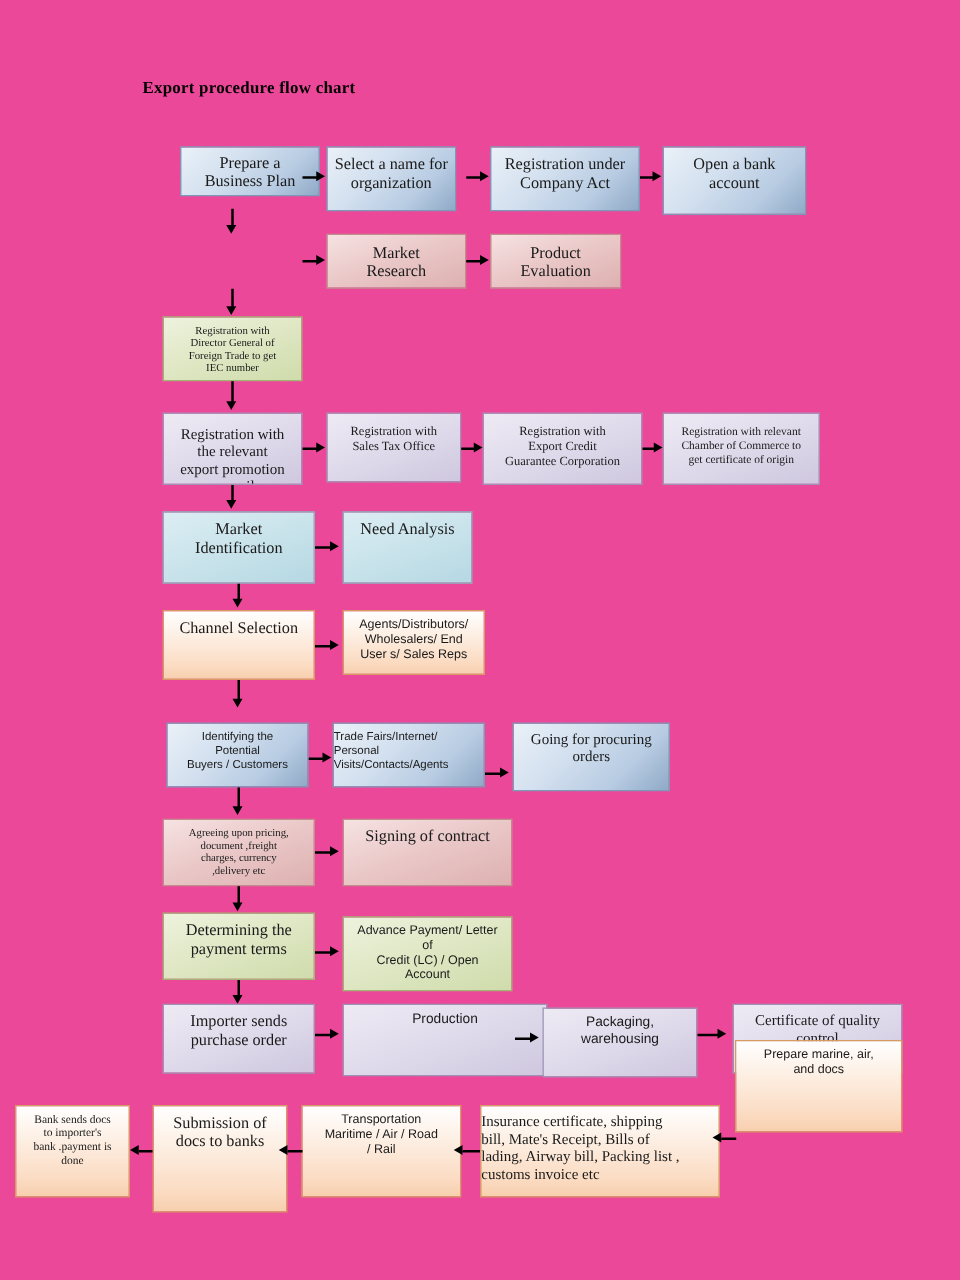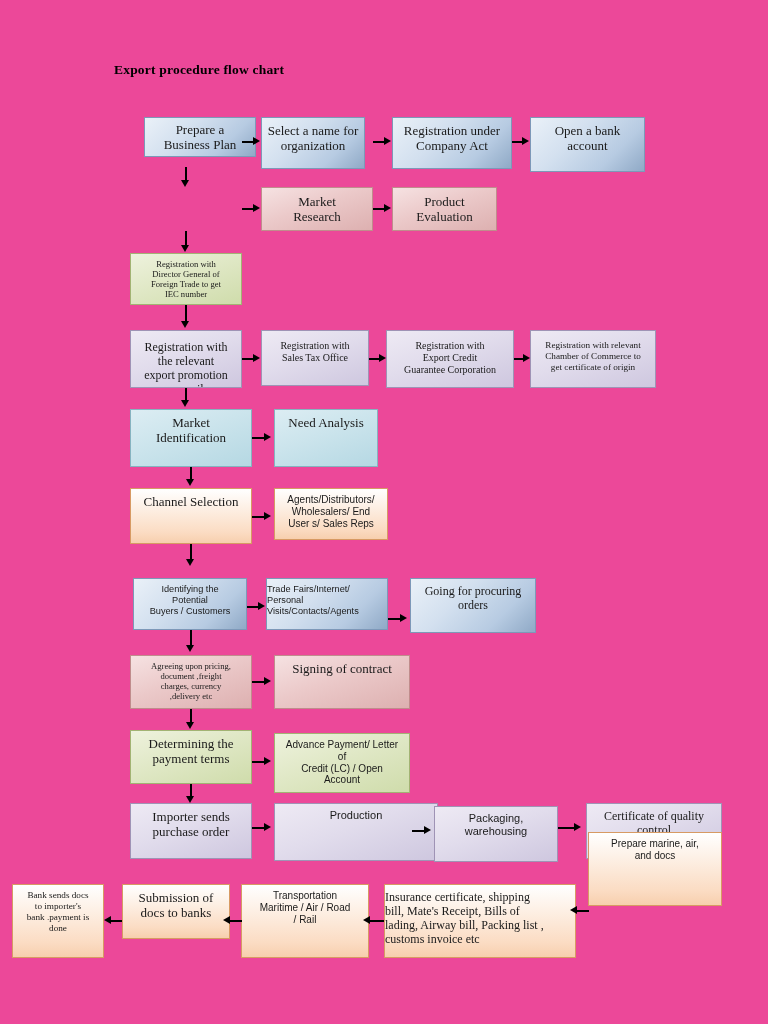--- a/index.html
+++ b/index.html
@@ -294,21 +294,21 @@
 
   <div class="conn v-line" style="left:662px; top:859px; height:20px;"></div>
   <div class="arrow-head ah-down" style="left:658px; top:876px;"></div>
 
   <div class="node c-orange va-top f-serif s-9" style="left:12px; top:884px; width:92px; height:74px;">
     <span class="txt">Bank sends docs
 to importer's
 bank .payment is
 done</span>
   </div>
-  <div class="node c-orange va-top f-serif s-13" style="left:122px; top:884px; width:108px; height:55px;">
+  <div class="node c-orange va-top f-serif s-13" style="left:122px; top:884px; width:108px; height:86px;">
     <span class="txt">Submission of
 docs to banks</span>
   </div>
   <div class="node c-orange va-top f-sans s-10" style="left:241px; top:884px; width:128px; height:74px;">
     <span class="txt">Transportation
 Maritime / Air / Road
 / Rail</span>
   </div>
   <div class="node c-orange va-top f-serif s-12 al-left" style="left:384px; top:884px; width:192px; height:74px;">
     <span class="txt">Insurance certificate, shipping

